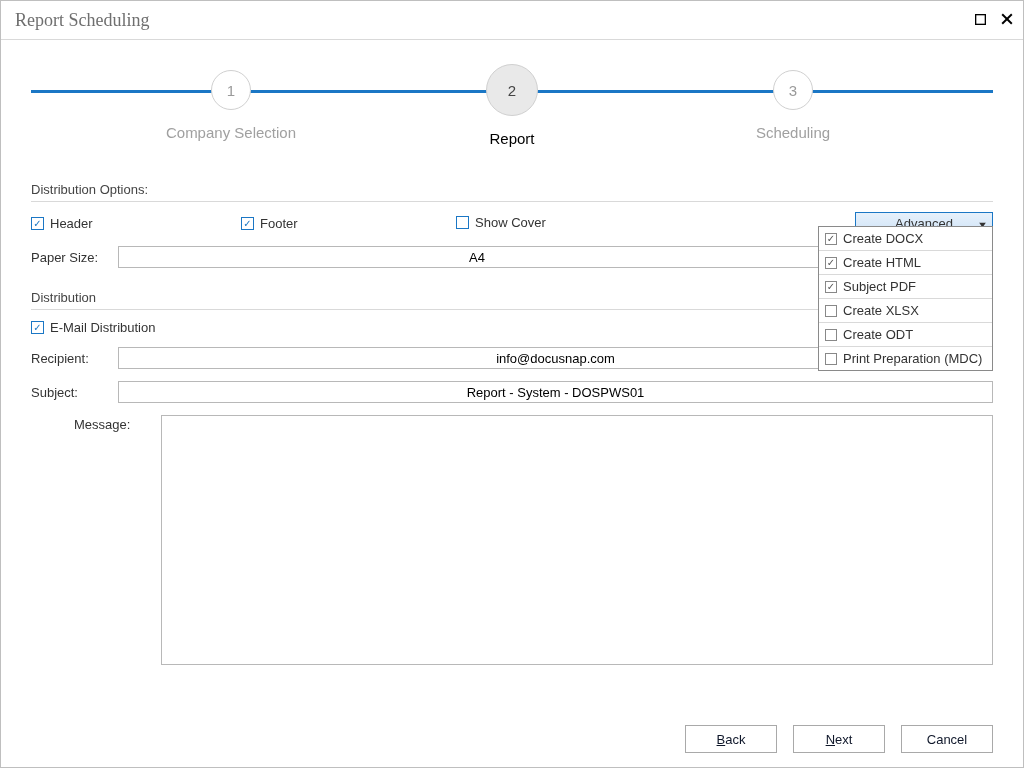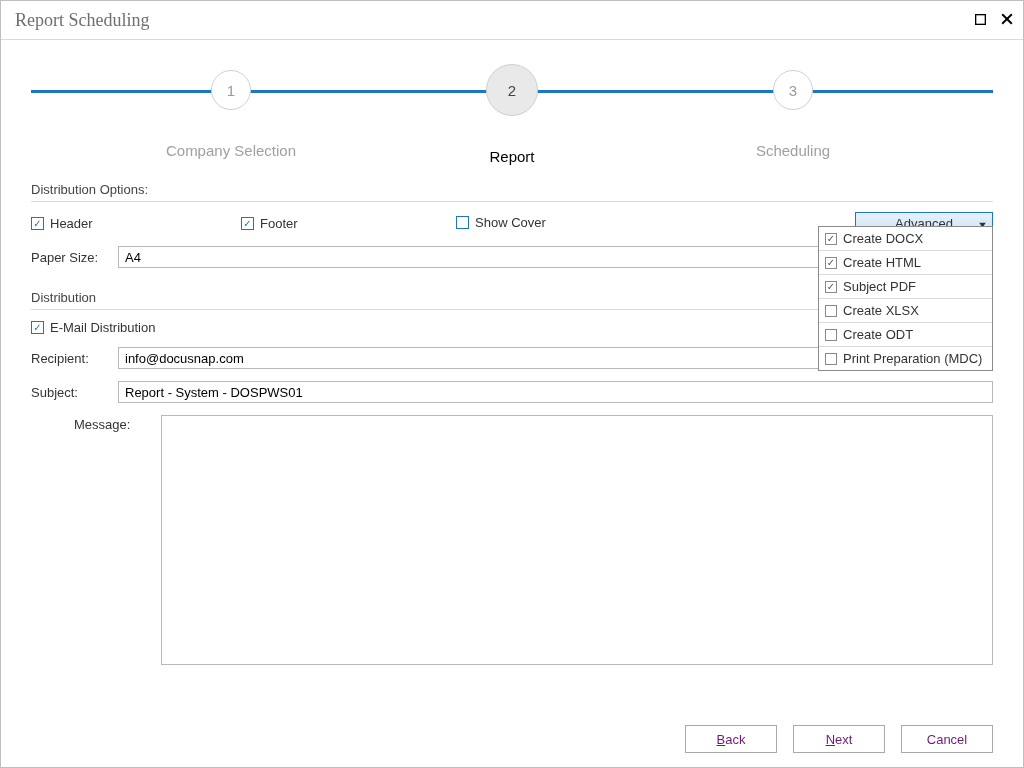--- a/index.html
+++ b/index.html
@@ -84,21 +84,21 @@
     box-sizing: border-box;
   }
   .step.active .step-circle {
     width: 52px; height: 52px;
     margin-top: 6px;
     background: #e9e9e9;
     color: #444;
     border-color: #d0d0d0;
   }
   .step-label {
-    margin-top: 32px;
+    margin-top: 14px;
     font-size: 15px;
     color: #a0a0a0;
   }
   .step.active .step-label {
     color: #000000;
   }
   
   .content {
     padding: 6px 30px 0 30px;
   }
@@ -204,20 +204,21 @@
   }
   input.text {
     flex: 1;
     height: 22px;
     border: 1px solid #b8b8b8;
     padding: 8px 6px;
     font-family: inherit;
     font-size: 13px;
     box-sizing: border-box;
     background: #fff;
+    text-align: center;
   }
   textarea.text {
     width: 100%;
     resize: none;
     border: 1px solid #b8b8b8;
     padding: 4px 6px;
     font-family: inherit;
     font-size: 13px;
     box-sizing: border-box;
     background: #fff;
@@ -238,21 +239,21 @@
     display: flex;
     gap: 16px;
   }
   .btn {
     width: 90px;
     height: 26px;
     border: 1px solid #a9a9a9;
     background: #fff;
     cursor: pointer;
     font-size: 13px;
-    color: #701a75;
+    color: #0f172a;
     display: flex;
     align-items: center;
     justify-content: center;
   }
   .btn .ul { text-decoration: underline; }
 </style>
 </head>
 <body>
 
 <div class="window">

